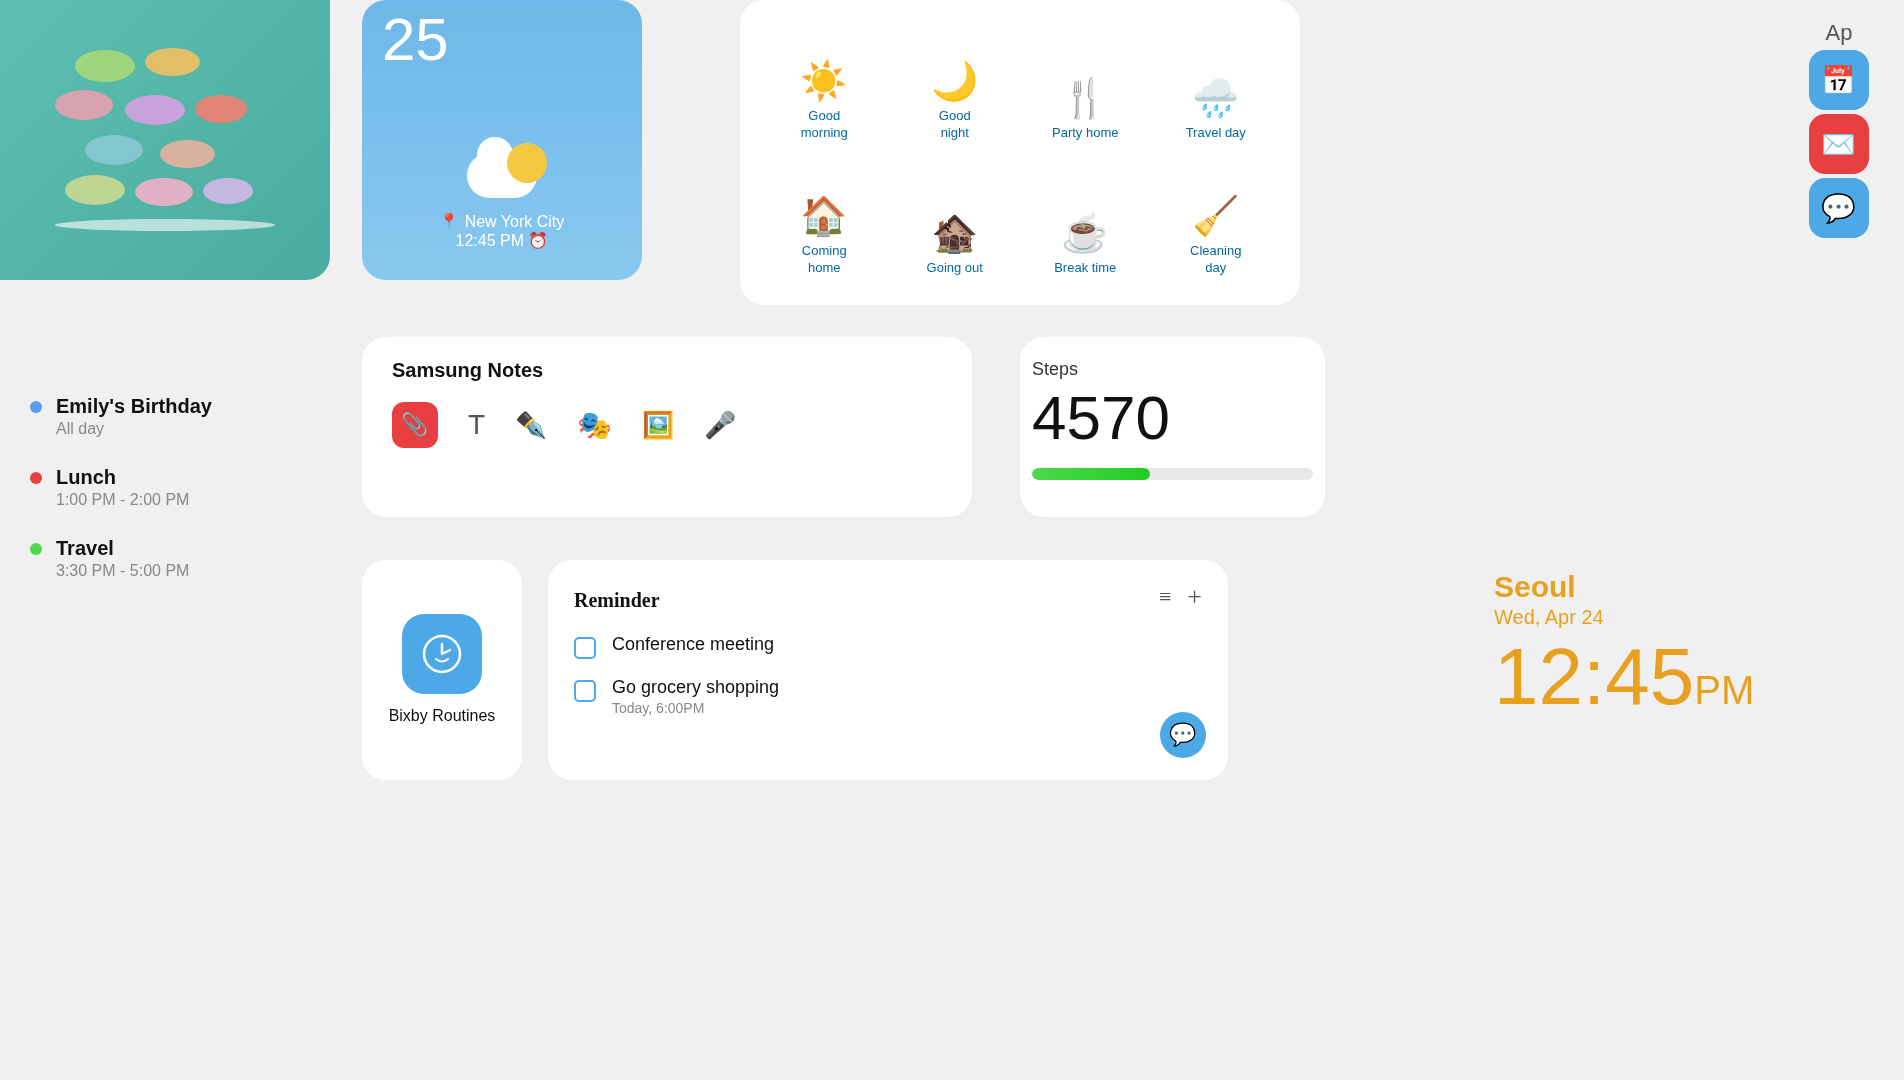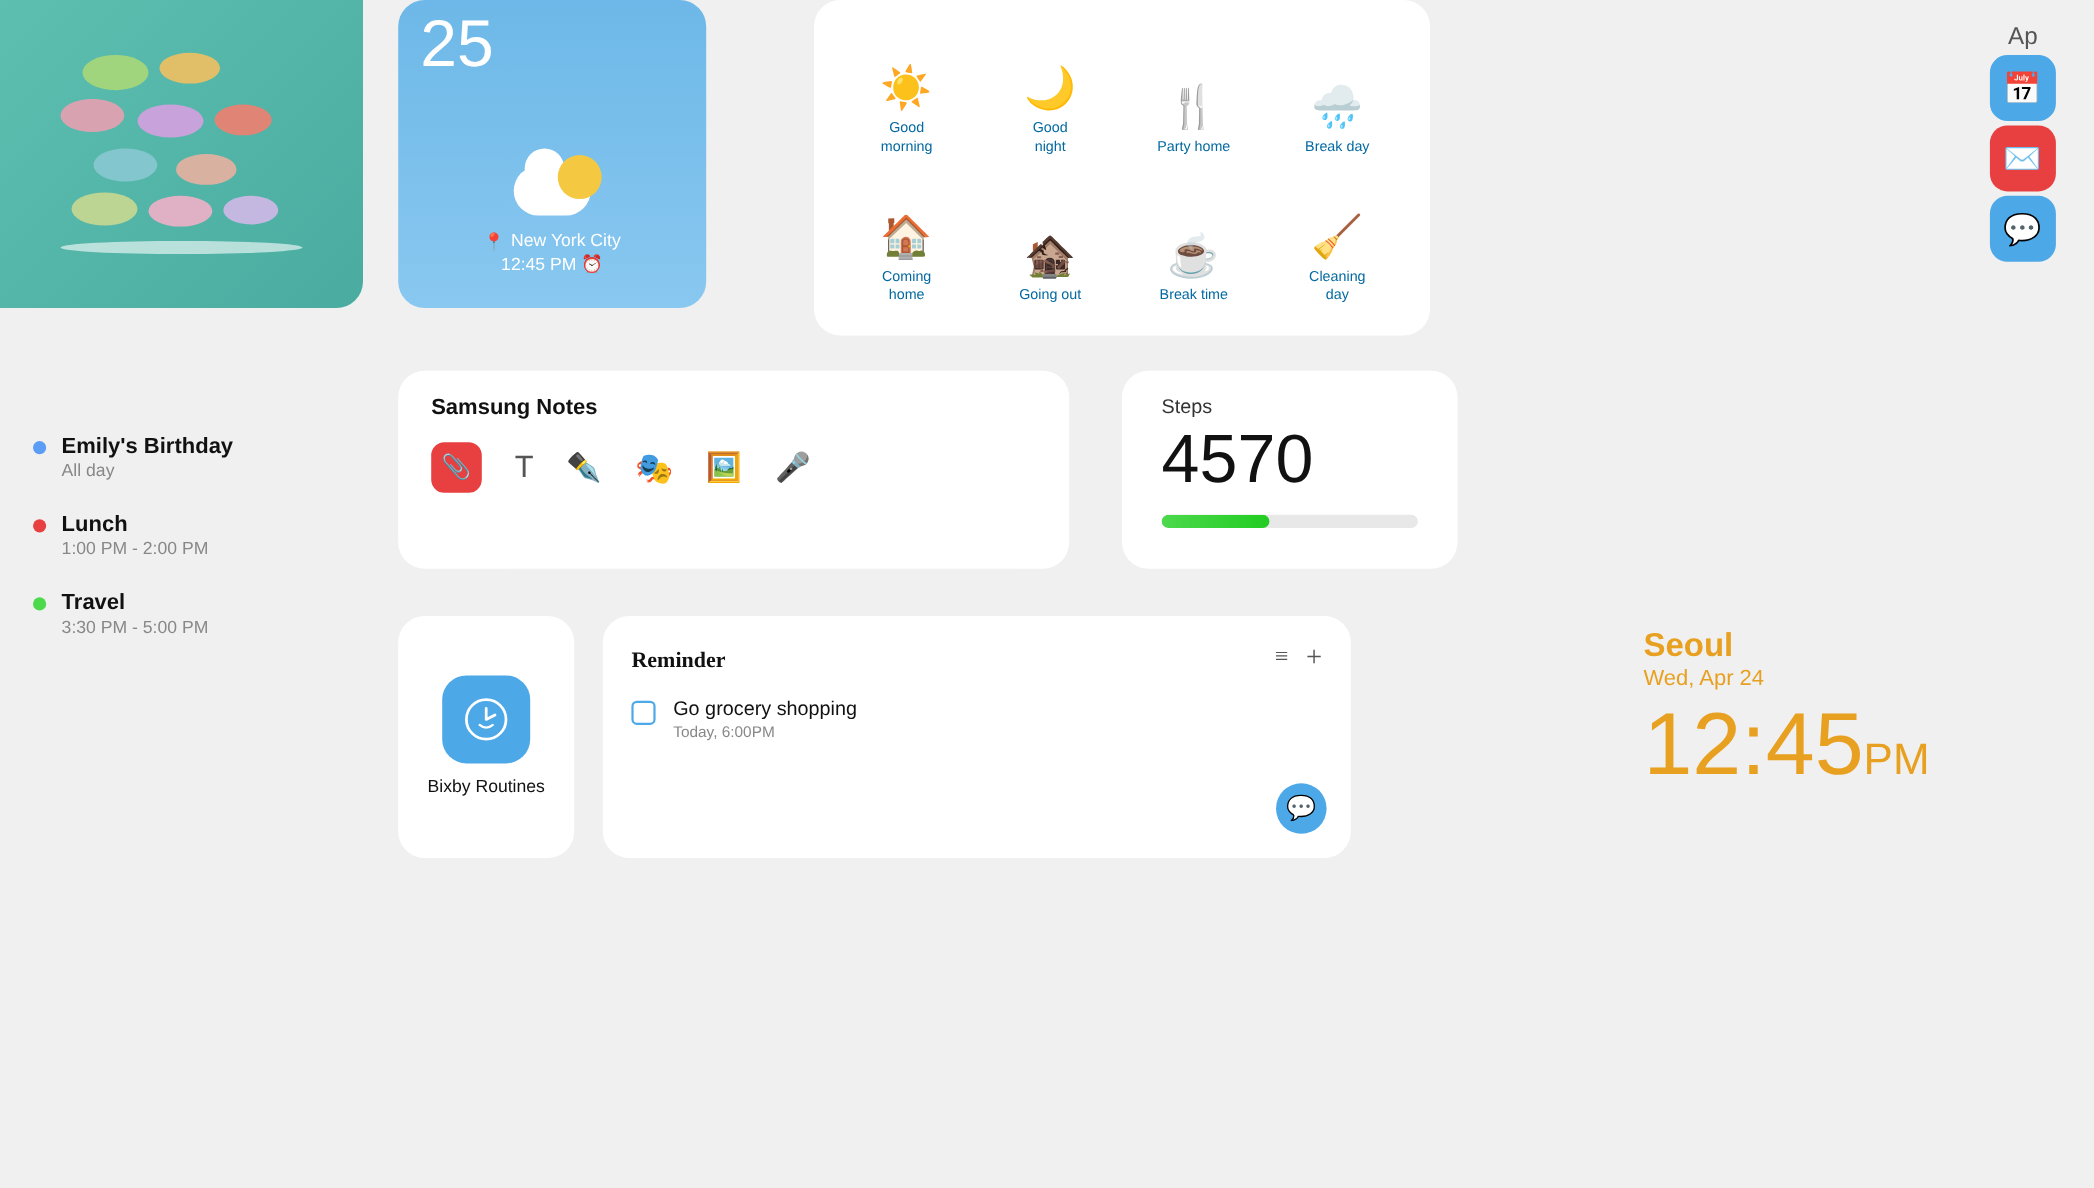--- a/index.html
+++ b/index.html
@@ -183,21 +183,21 @@
       font-size: 22px;
     }
 
     
     .steps-widget {
       position: absolute;
       left: 1020px; top: 337px;
       width: 305px; height: 180px;
       background: white;
       border-radius: 24px;
-      padding: 22px 36px;
+      padding: 22px 12px;
     }
     .steps-title {
       font-size: 18px;
       font-weight: 500;
       color: #333;
     }
     .steps-count {
       font-size: 62px;
       font-weight: 300;
       color: #111;
@@ -434,21 +434,21 @@
   <div class="routine-item">
     <div class="routine-icon">🌙</div>
     <div class="routine-label">Good<br>night</div>
   </div>
   <div class="routine-item">
     <div class="routine-icon">🍴</div>
     <div class="routine-label">Party home</div>
   </div>
   <div class="routine-item">
     <div class="routine-icon">🌧️</div>
-    <div class="routine-label">Break day</div>
+    <div class="routine-label">Travel day</div>
   </div>
   <div class="routine-item">
     <div class="routine-icon">🏠</div>
     <div class="routine-label">Coming<br>home</div>
   </div>
   <div class="routine-item">
     <div class="routine-icon">🏚️</div>
     <div class="routine-label">Going out</div>
   </div>
   <div class="routine-item">
@@ -497,20 +497,26 @@
   <div class="reminder-header">
     <div class="reminder-title">Reminder</div>
     <div class="reminder-actions">
       <span class="reminder-action-icon">≡</span>
       <span class="reminder-action-icon" style="font-size:26px; font-weight:300;">+</span>
     </div>
   </div>
   <div class="reminder-item">
     <div class="reminder-checkbox"></div>
     <div>
+      <div class="reminder-text">Conference meeting</div>
+    </div>
+  </div>
+  <div class="reminder-item">
+    <div class="reminder-checkbox"></div>
+    <div>
       <div class="reminder-text">Go grocery shopping</div>
       <div class="reminder-subtext">Today, 6:00PM</div>
     </div>
   </div>
   <div class="reminder-chat-btn">💬</div>
 </div>
 
 <div class="seoul-clock">
   <div class="seoul-city">Seoul</div>
   <div class="seoul-date">Wed, Apr 24</div>

